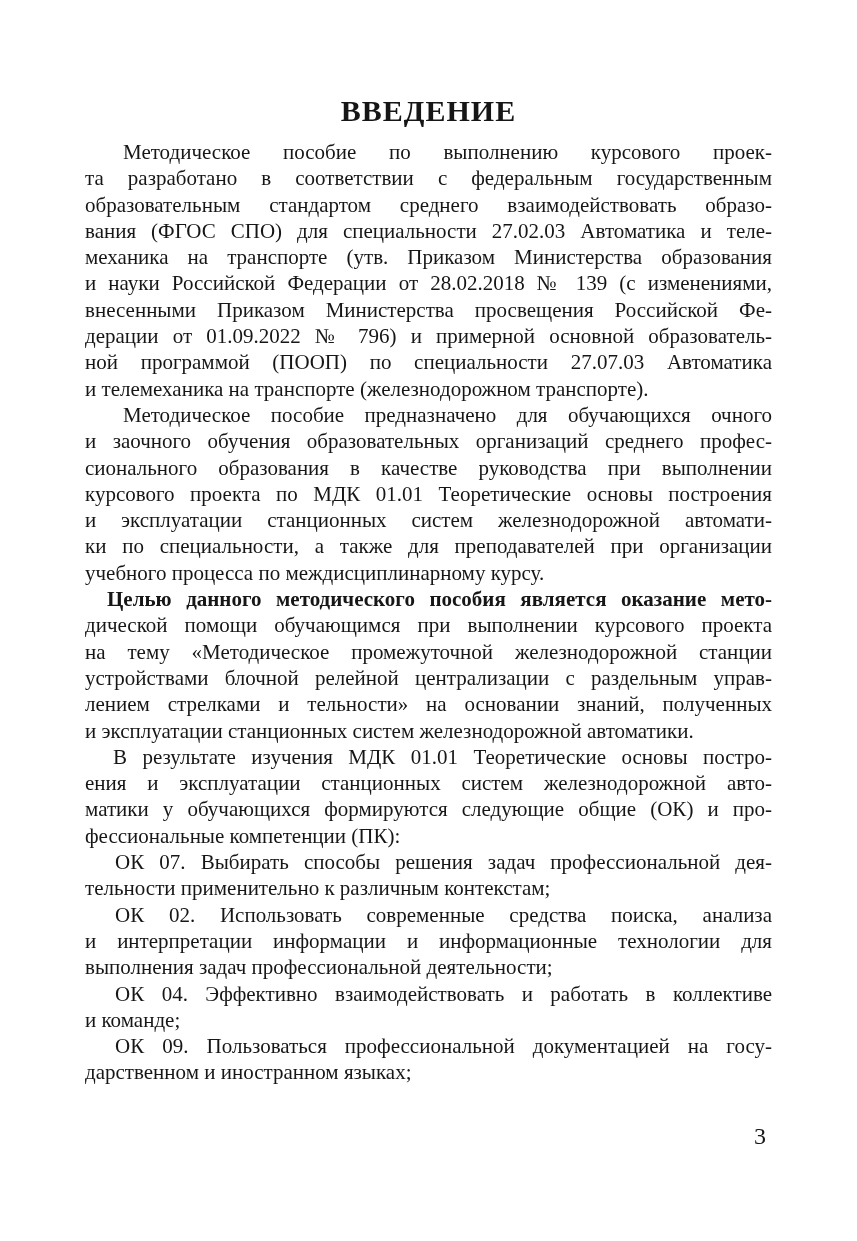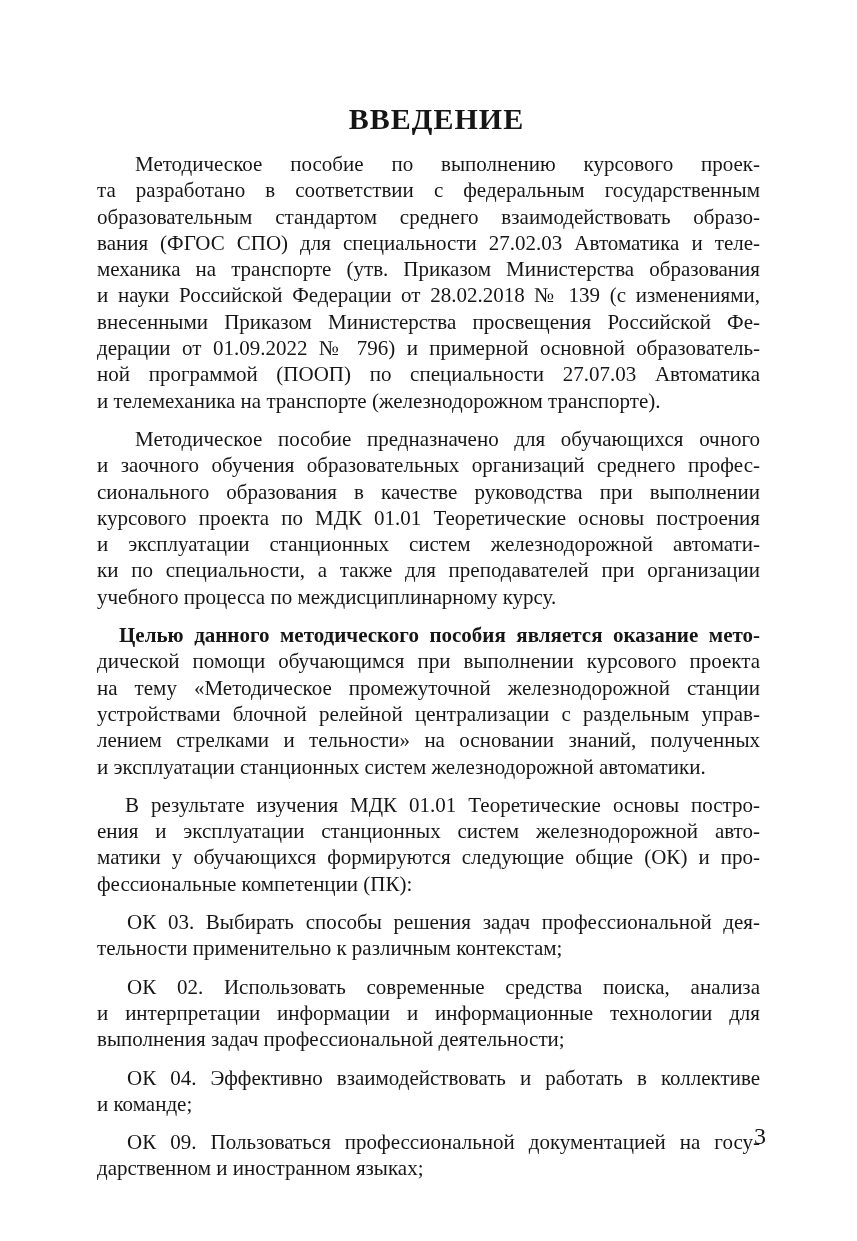--- a/index.html
+++ b/index.html
@@ -18,37 +18,37 @@
   .page {
     position: absolute;
     inset: 0;
     background: #ffffff;
   }
   .doc-title {
     position: absolute;
     top: 94px;
     left: 85px;
     width: 687px;
-    margin: 8px;
+    margin: 0;
     text-align: center;
     font-size: 30px;
     line-height: 34px;
     font-weight: bold;
     letter-spacing: 1px;
   }
   .doc-body {
     position: absolute;
     top: 139px;
     left: 85px;
     width: 687px;
     font-size: 21px;
     line-height: 26.3px;
   }
   .paragraph {
-    margin: 12px;
+    margin: 0;
   }
   .line {
     text-align: justify;
     text-align-last: justify;
     white-space: normal;
   }
   .line.last {
     text-align-last: left;
   }
   .paragraph:nth-child(1) .line.first,
@@ -104,21 +104,21 @@
         <div class="line">лением стрелками и тельности» на основании знаний, полученных</div>
         <div class="line last">и эксплуатации станционных систем железнодорожной автоматики.</div>
       </div>
       <div class="paragraph">
         <div class="line first">В результате изучения МДК 01.01 Теоретические основы постро-</div>
         <div class="line">ения и эксплуатации станционных систем железнодорожной авто-</div>
         <div class="line">матики у обучающихся формируются следующие общие (ОК) и про-</div>
         <div class="line last">фессиональные компетенции (ПК):</div>
       </div>
       <div class="paragraph">
-        <div class="line first">ОК 03. Выбирать способы решения задач профессиональной дея-</div>
+        <div class="line first">ОК 07. Выбирать способы решения задач профессиональной дея-</div>
         <div class="line last">тельности применительно к различным контекстам;</div>
       </div>
       <div class="paragraph">
         <div class="line first">ОК 02. Использовать современные средства поиска, анализа</div>
         <div class="line">и интерпретации информации и информационные технологии для</div>
         <div class="line last">выполнения задач профессиональной деятельности;</div>
       </div>
       <div class="paragraph">
         <div class="line first">ОК 04. Эффективно взаимодействовать и работать в коллективе</div>
         <div class="line last">и команде;</div>

